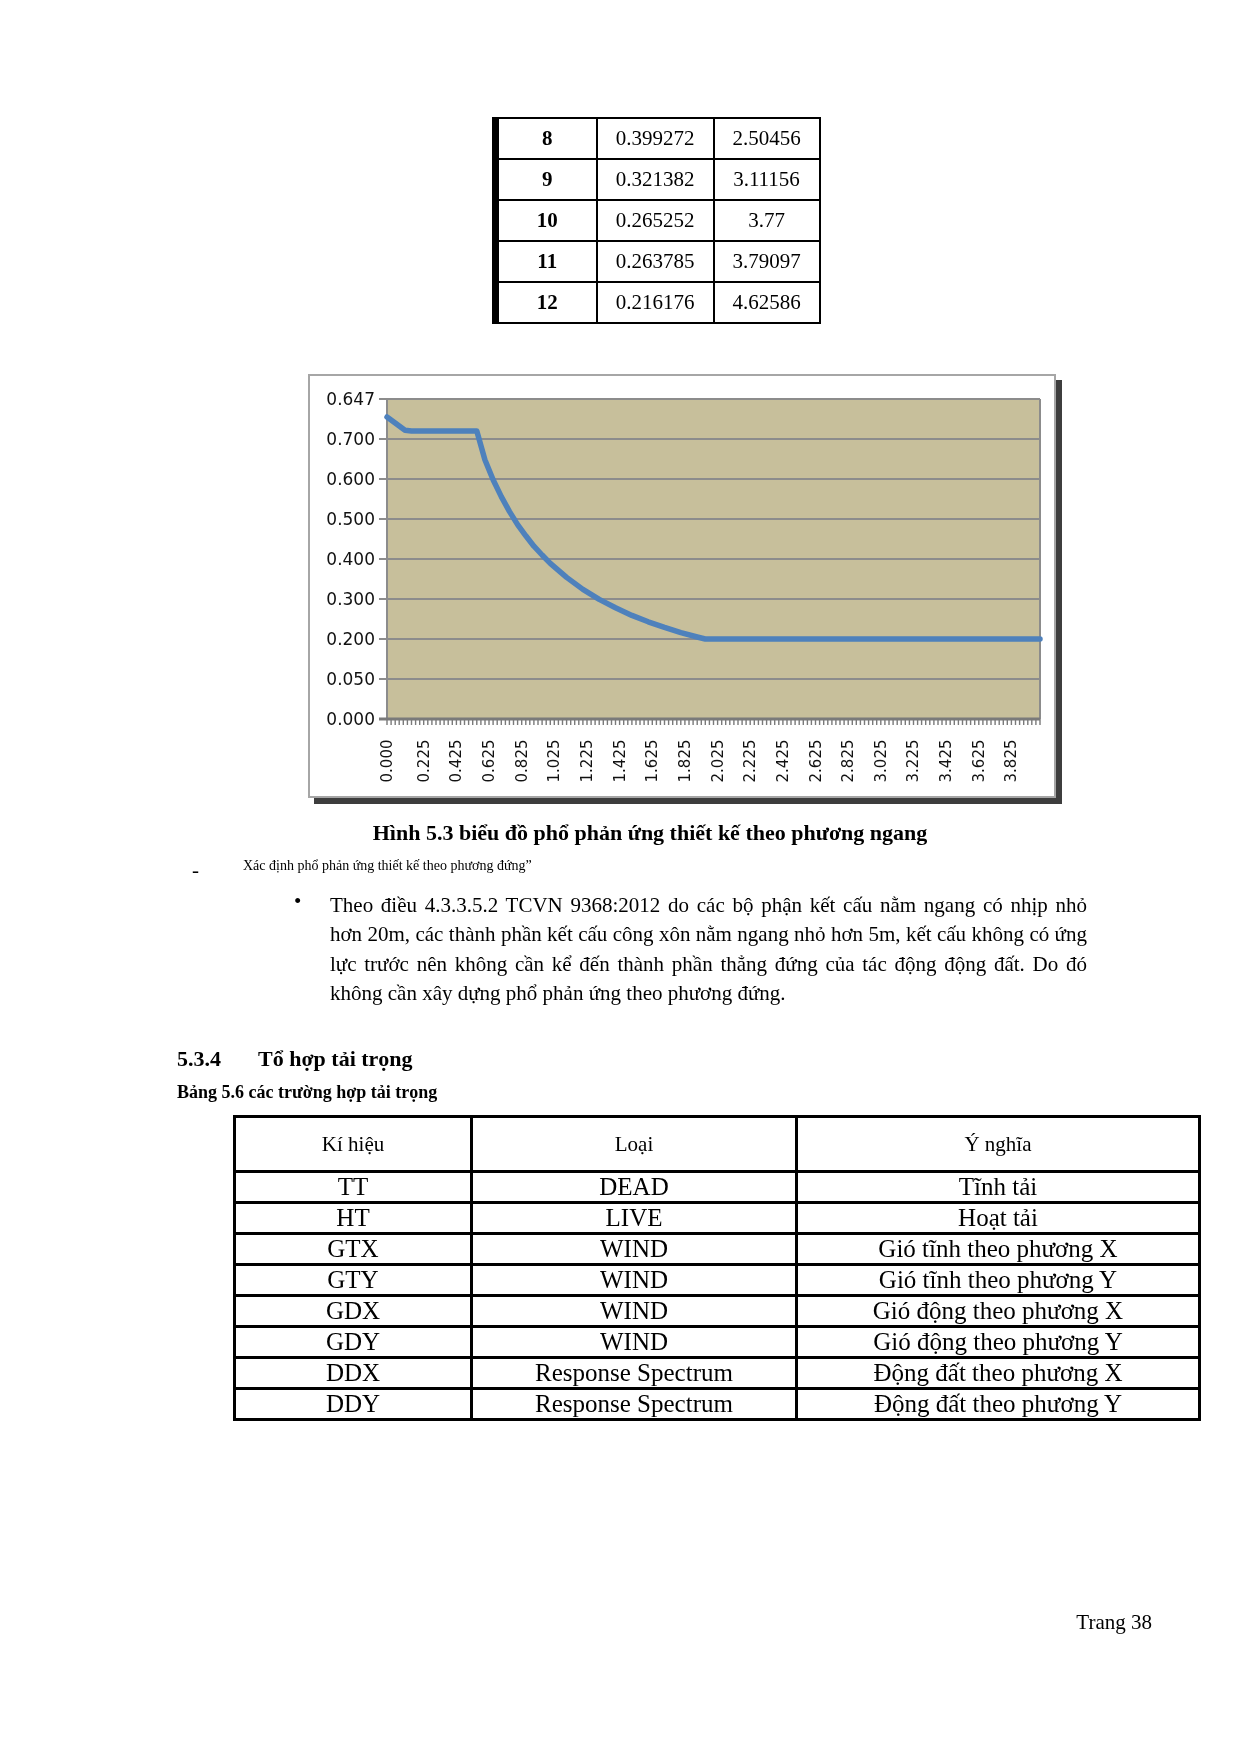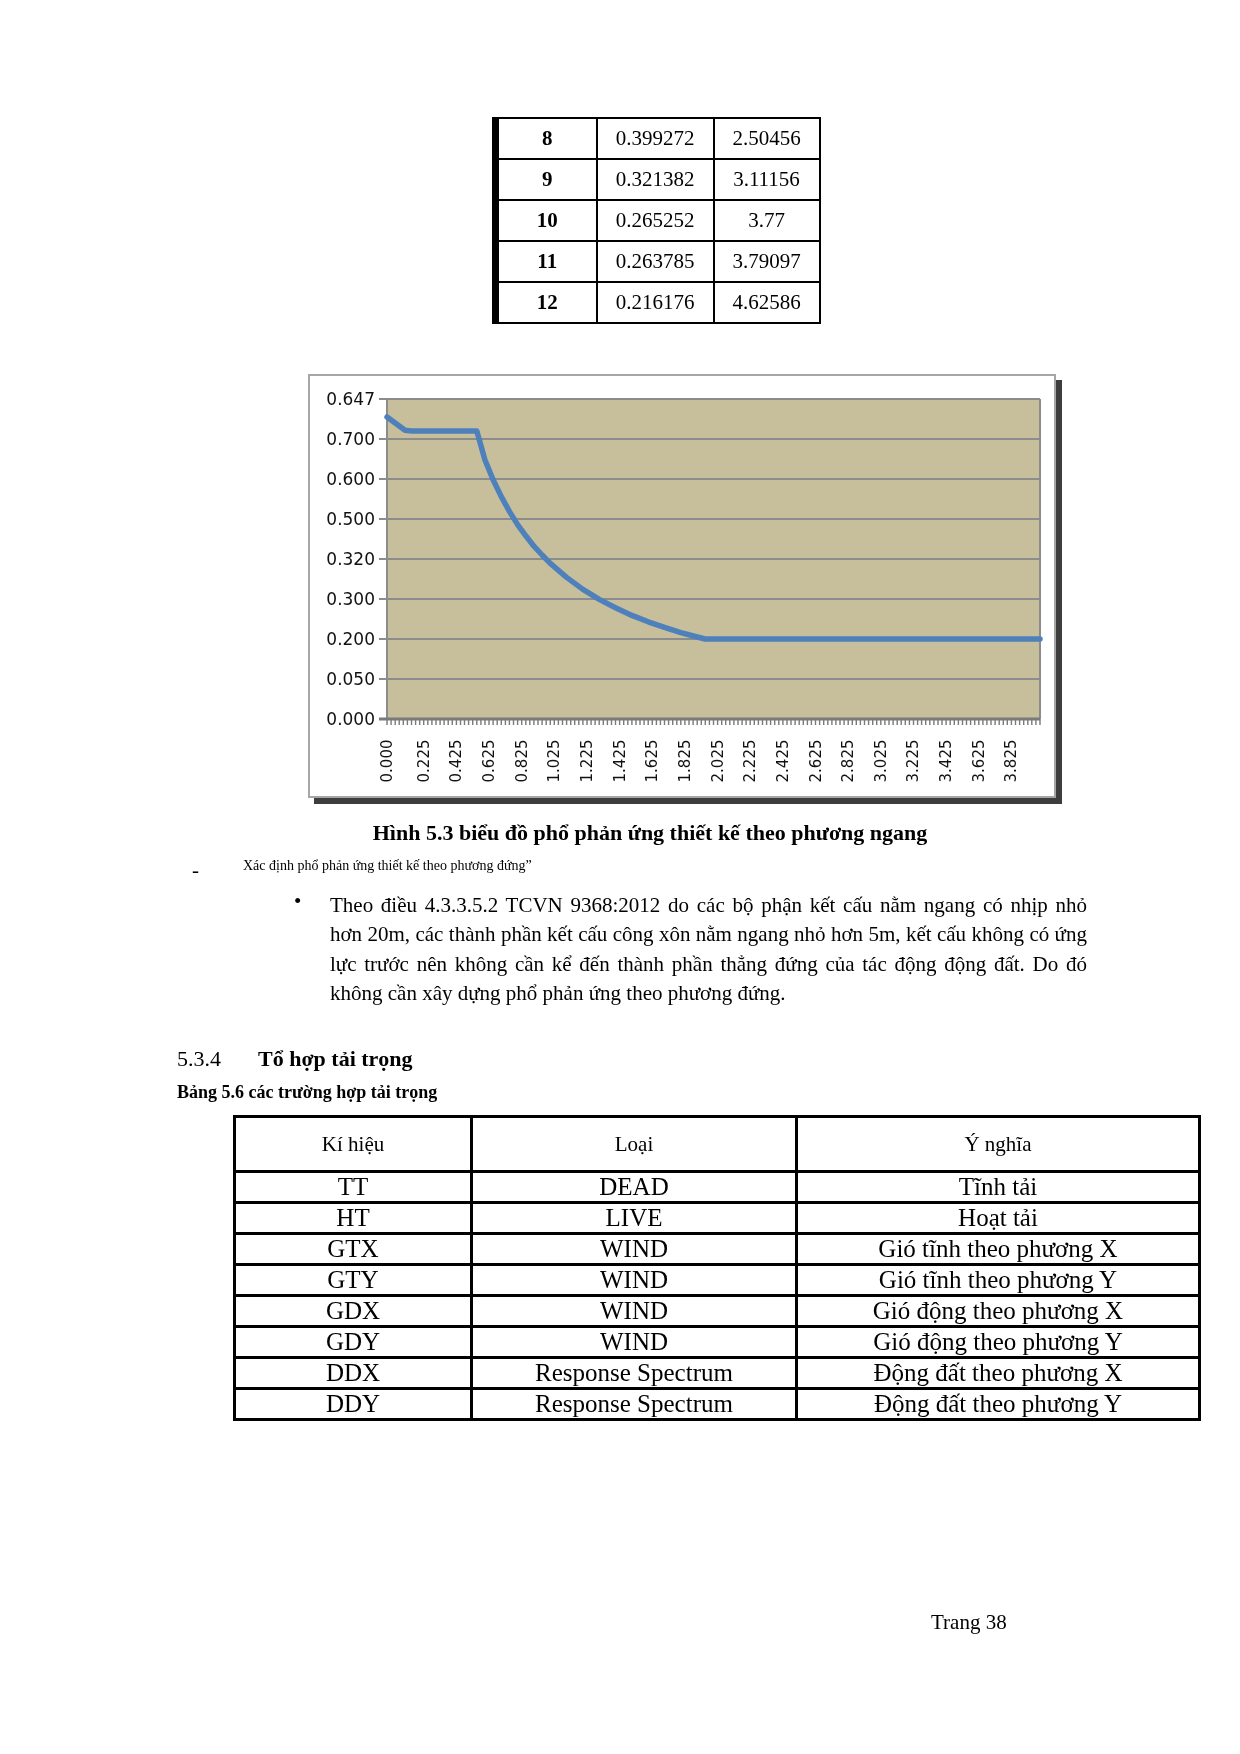--- a/index.html
+++ b/index.html
@@ -42,41 +42,41 @@
     position:absolute;left:177px;top:820px;width:946px;text-align:center;
     font-weight:bold;font-size:22px;
   }
   .dash-marker{position:absolute;left:192px;top:858px;font-size:21px;}
   .dash-text{position:absolute;left:243px;top:858px;font-size:14px;white-space:nowrap;}
   .bullet-marker{position:absolute;left:294px;top:889px;font-size:21px;}
   .bullet-text{
     position:absolute;left:330px;top:891px;width:757px;
     font-size:21px;line-height:29.4px;text-align:justify;
   }
-  .section-number{position:absolute;left:177px;top:1046px;font-weight:normal;font-size:22px;}
+  .section-number{position:absolute;left:177px;top:1046px;font-weight:bold;font-size:22px;}
   .section-title{position:absolute;left:258px;top:1046px;font-weight:bold;font-size:22px;}
   .table-caption{
     position:absolute;left:177px;top:1082px;width:946px;text-align:left;
     font-weight:bold;font-size:18px;
   }
 
   
   #load-table{
     position:absolute;left:233px;top:1115px;width:965px;
     border-collapse:collapse;table-layout:fixed;
   }
   #load-table th,#load-table td{
     border:3px solid #000;text-align:center;vertical-align:middle;
     font-weight:normal;padding:0;
   }
   #load-table th{height:52px;font-size:21px;}
   #load-table td{height:27px;font-size:25px;}
 
   .page-footer{
-    position:absolute;left:931px;top:1610px;width:200px;font-size:21px;
+    position:absolute;left:952px;top:1610px;width:200px;text-align:right;font-size:21px;
   }
 </style>
 </head>
 <body>
 
 <table id="spectrum-table">
   <colgroup>
       <col style="width:101px">
       <col style="width:117px">
       <col style="width:106px">
@@ -126,21 +126,21 @@
       <line x1="730" y1="23" x2="730" y2="343" stroke="#8C8C8C" stroke-width="2"></line>
       <line x1="69" y1="343" x2="730" y2="343" stroke="#7A7A7A" stroke-width="3"></line>
       <path d="M77.0 343 v6 M81.1 343 v6 M85.2 343 v6 M89.2 343 v6 M93.3 343 v6 M97.4 343 v6 M101.5 343 v6 M105.6 343 v6 M109.7 343 v6 M113.7 343 v6 M117.8 343 v6 M121.9 343 v6 M126.0 343 v6 M130.1 343 v6 M134.1 343 v6 M138.2 343 v6 M142.3 343 v6 M146.4 343 v6 M150.5 343 v6 M154.5 343 v6 M158.6 343 v6 M162.7 343 v6 M166.8 343 v6 M170.9 343 v6 M175.0 343 v6 M179.0 343 v6 M183.1 343 v6 M187.2 343 v6 M191.3 343 v6 M195.4 343 v6 M199.4 343 v6 M203.5 343 v6 M207.6 343 v6 M211.7 343 v6 M215.8 343 v6 M219.8 343 v6 M223.9 343 v6 M228.0 343 v6 M232.1 343 v6 M236.2 343 v6 M240.3 343 v6 M244.3 343 v6 M248.4 343 v6 M252.5 343 v6 M256.6 343 v6 M260.7 343 v6 M264.7 343 v6 M268.8 343 v6 M272.9 343 v6 M277.0 343 v6 M281.1 343 v6 M285.1 343 v6 M289.2 343 v6 M293.3 343 v6 M297.4 343 v6 M301.5 343 v6 M305.5 343 v6 M309.6 343 v6 M313.7 343 v6 M317.8 343 v6 M321.9 343 v6 M326.0 343 v6 M330.0 343 v6 M334.1 343 v6 M338.2 343 v6 M342.3 343 v6 M346.4 343 v6 M350.4 343 v6 M354.5 343 v6 M358.6 343 v6 M362.7 343 v6 M366.8 343 v6 M370.8 343 v6 M374.9 343 v6 M379.0 343 v6 M383.1 343 v6 M387.2 343 v6 M391.3 343 v6 M395.3 343 v6 M399.4 343 v6 M403.5 343 v6 M407.6 343 v6 M411.7 343 v6 M415.7 343 v6 M419.8 343 v6 M423.9 343 v6 M428.0 343 v6 M432.1 343 v6 M436.1 343 v6 M440.2 343 v6 M444.3 343 v6 M448.4 343 v6 M452.5 343 v6 M456.6 343 v6 M460.6 343 v6 M464.7 343 v6 M468.8 343 v6 M472.9 343 v6 M477.0 343 v6 M481.0 343 v6 M485.1 343 v6 M489.2 343 v6 M493.3 343 v6 M497.4 343 v6 M501.4 343 v6 M505.5 343 v6 M509.6 343 v6 M513.7 343 v6 M517.8 343 v6 M521.9 343 v6 M525.9 343 v6 M530.0 343 v6 M534.1 343 v6 M538.2 343 v6 M542.3 343 v6 M546.3 343 v6 M550.4 343 v6 M554.5 343 v6 M558.6 343 v6 M562.7 343 v6 M566.7 343 v6 M570.8 343 v6 M574.9 343 v6 M579.0 343 v6 M583.1 343 v6 M587.2 343 v6 M591.2 343 v6 M595.3 343 v6 M599.4 343 v6 M603.5 343 v6 M607.6 343 v6 M611.6 343 v6 M615.7 343 v6 M619.8 343 v6 M623.9 343 v6 M628.0 343 v6 M632.0 343 v6 M636.1 343 v6 M640.2 343 v6 M644.3 343 v6 M648.4 343 v6 M652.5 343 v6 M656.5 343 v6 M660.6 343 v6 M664.7 343 v6 M668.8 343 v6 M672.9 343 v6 M676.9 343 v6 M681.0 343 v6 M685.1 343 v6 M689.2 343 v6 M693.3 343 v6 M697.3 343 v6 M701.4 343 v6 M705.5 343 v6 M709.6 343 v6 M713.7 343 v6 M717.8 343 v6 M721.8 343 v6 M725.9 343 v6 M730.0 343 v6 " stroke="#7A7A7A" stroke-width="1.4" fill="none"></path>
       <polyline points="77.0,41.0 85.2,47.0 95.0,54.2 101.5,55.0 166.8,55.0 174.9,83.8 183.1,103.8 191.3,120.6 199.4,135.4 207.6,148.6 215.8,159.8 223.9,170.2 232.1,179.0 240.3,187.4 256.6,201.4 272.9,213.4 289.2,223.4 305.5,231.8 321.9,239.4 338.2,245.8 354.5,251.4 370.9,256.6 387.2,261.0 395.3,263.0 730.0,263.0" fill="none" stroke="#4E81BC" stroke-width="5.5" stroke-linejoin="round" stroke-linecap="round"></polyline>
     </svg>
   <div id="chart-labels">
       <div class="ylab" style="left: 3px; top: 332px;">0.000</div>
       <div class="ylab" style="left: 3px; top: 292px;">0.050</div>
       <div class="ylab" style="left: 3px; top: 252px;">0.200</div>
       <div class="ylab" style="left: 3px; top: 212px;">0.300</div>
-      <div class="ylab" style="left: 3px; top: 172px;">0.320</div>
+      <div class="ylab" style="left: 3px; top: 172px;">0.400</div>
       <div class="ylab" style="left: 3px; top: 132px;">0.500</div>
       <div class="ylab" style="left: 3px; top: 92px;">0.600</div>
       <div class="ylab" style="left: 3px; top: 52px;">0.700</div>
       <div class="ylab" style="left: 3px; top: 12px;">0.647</div>
       <div class="xlab" style="left: 77px; top: 385px;">0.000</div>
       <div class="xlab" style="left: 113.731px; top: 385px;">0.225</div>
       <div class="xlab" style="left: 146.381px; top: 385px;">0.425</div>
       <div class="xlab" style="left: 179.031px; top: 385px;">0.625</div>
       <div class="xlab" style="left: 211.681px; top: 385px;">0.825</div>
       <div class="xlab" style="left: 244.331px; top: 385px;">1.025</div>

